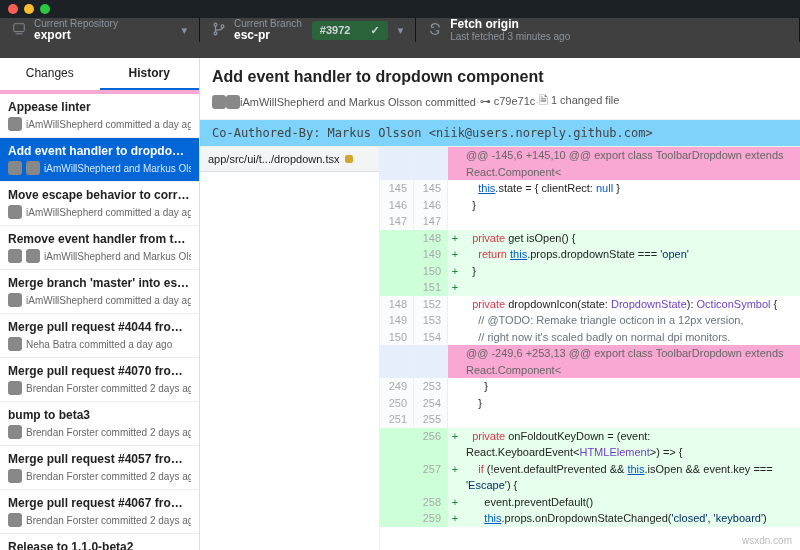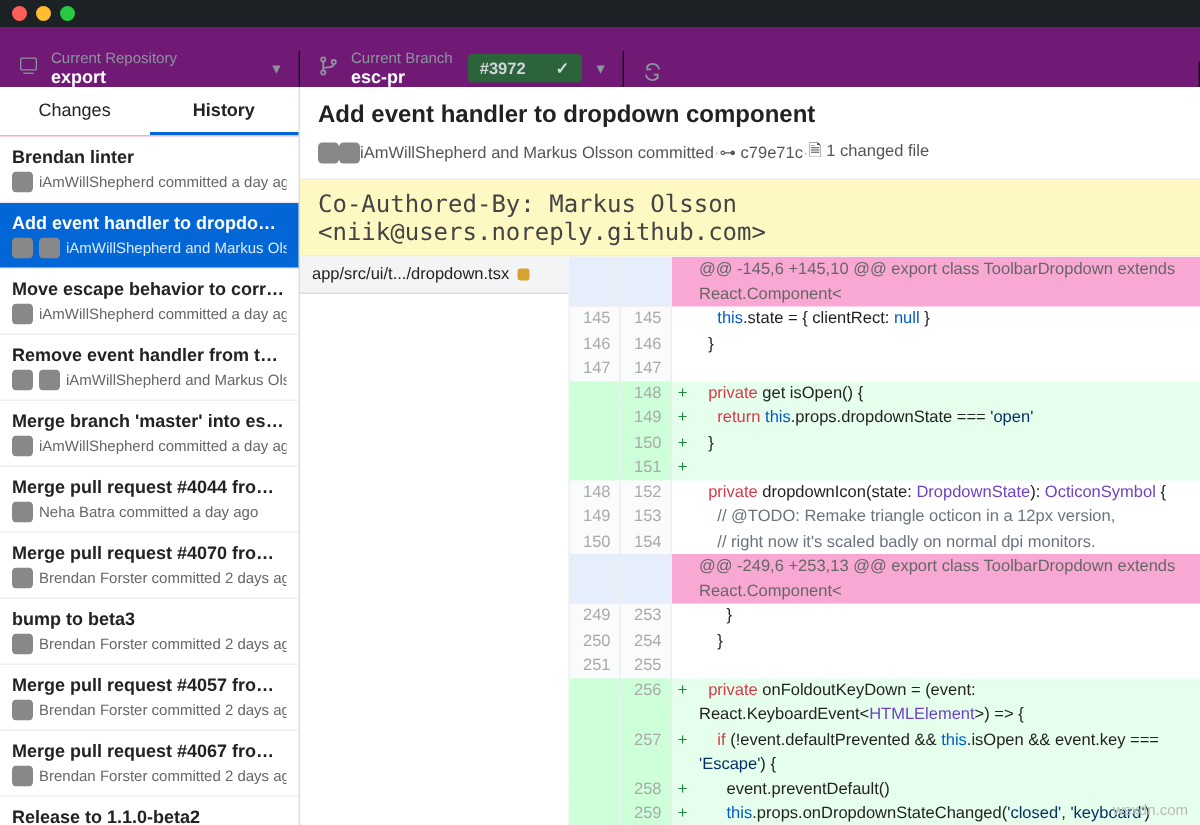--- a/index.html
+++ b/index.html
@@ -1,60 +1,60 @@
 <!DOCTYPE html>
 <html><head>
 <meta charset="utf-8">
 <style>
 * { margin:0; padding:0; box-sizing:border-box; font-family:-apple-system,BlinkMacSystemFont,"Segoe UI",sans-serif; }
 body { width:800px; height:550px; overflow:hidden; background:#fff; font-size:11px; color:#222; }
 .titlebar { height:18px; background:#1c2126; display:flex; align-items:center; padding:0 8px; gap:6px; }
 .tb-dot { width:10px; height:10px; border-radius:50%; }
-.toolbar { height:40px; background:#701a75; display:flex; align-items:flex-end; color:#d0d5da; }
+.toolbar { height:40px; background:#404040; display:flex; align-items:flex-start; color:#d0d5da; }
 .tb-sec { display:flex; align-items:center; padding:0 12px; border-right:1px solid #111418; min-width:0; }
 .tb-sec.repo{width:200px;}
 .tb-ico { color:#8b949e; margin-right:8px; flex-shrink:0; }
 .tb-txt { display:flex; flex-direction:column; line-height:1.1; min-width:0; }
 .tb-sub { font-size:10px; color:#8b949e; }
 .tb-main { font-size:12px; font-weight:600; color:#fff; }
 .caret { margin-left:auto; color:#8b949e; }
 .pr-tag { background:#2b633b; border-radius:3px; padding:3px 8px; font-weight:600; font-size:11px; display:flex; align-items:center; gap:20px; }
 .main { display:flex; height:492px; }
 .sidebar { width:200px; border-right:1px solid #ddd; display:flex; flex-direction:column; }
-.tabs { display:flex; border-bottom:1px solid #f9a8d4; }
+.tabs { display:flex; border-bottom:4px solid #f9a8d4; }
 .tab { flex:1; text-align:center; padding:8px 0; font-size:12px; cursor:pointer; }
 .tab.active { font-weight:600; border-bottom:2px solid #0366d6; }
 .commits { overflow-y:auto; flex:1; }
 .commit { padding:6px 8px 6px 8px; border-bottom:1px solid #eee; cursor:pointer; }
 .commit.sel { background:#0366d6; color:#fff; }
 .commit-title { font-size:12px; font-weight:600; white-space:nowrap; overflow:hidden; text-overflow:ellipsis; }
 .commit-meta { font-size:10px; color:#666; margin-top:3px; display:flex; align-items:center; gap:4px; white-space:nowrap; overflow:hidden; text-overflow:ellipsis;}
 .commit.sel .commit-meta { color:#d7e9ff; }
 .avatar { width:14px; height:14px; border-radius:3px; background:#888; display:inline-block; flex-shrink:0;}
 .content { flex:1; display:flex; flex-direction:column; min-width:0; }
 .ch-head { padding:10px 12px 8px; border-bottom:1px solid #eee; }
 .ch-title { font-size:16px; font-weight:600; margin-bottom:6px; }
 .ch-meta { font-size:11px; color:#555; display:flex; align-items:center; gap:0; flex-wrap:wrap;}
 .ch-meta .sep{color:#bbb;}
-.coauthor { padding:6px 12px; font-family:SFMono-Regular,Consolas,monospace; font-size:16px; color:#444; border-bottom:1px solid #eee; background:#fef9c3;}
+.coauthor { padding:6px 12px; font-family:SFMono-Regular,Consolas,monospace; font-size:12px; color:#444; border-bottom:1px solid #eee; background:#7dd3fc;}
 .diff-area { display:flex; flex:1; min-height:0; }
 .file-list { width:180px; border-right:1px solid #eee; }
 .file-item { padding:6px 8px; font-size:11px; background:#f2f4f6; border-bottom:1px solid #ddd; display:flex; align-items:center; gap:6px;}
 .mod-dot{width:8px;height:8px;border-radius:2px;background:#d6a32e;}
 .diff { flex:1; overflow:auto; font-family:SFMono-Regular,Consolas,monospace; font-size:11px; line-height:1.5; }
 .dl { display:flex; }
 .ln { width:34px; text-align:right; padding-right:6px; color:#aaa; background:#fafbfc; border-right:1px solid #eee; user-select:none; flex-shrink:0;}
 .ln.add{background:#cdffd8;}
 .gut { width:14px; text-align:center; flex-shrink:0;}
 .code { flex:1; padding-left:4px; white-space:pre-wrap; word-break:break-word;}
 .dl.hunk { background:#f9a8d4; color:#666; }
 .dl.hunk .ln{background:#e6eefb;}
 .dl.add { background:#e6ffed; }
 .dl.add .gut{color:#22863a;}
-.k-this{color:#005cc5;} .k-ret{color:#d73a49;} .k-str{color:#032f62;} .k-type{color:#6f42c1;} .k-null{color:#005cc5;}
+.k-this{color:#005cc5;text-decoration:underline;} .k-ret{color:#d73a49;} .k-str{color:#032f62;} .k-type{color:#6f42c1;} .k-null{color:#005cc5;}
 .k-comm{color:#6a737d;}
 .watermark{position:absolute;bottom:4px;right:8px;font-size:10px;color:#bbb;}
 </style>
 </head>
 <body>
 
 <div class="titlebar">
   <span class="tb-dot" style="background:#ff5f57"></span>
   <span class="tb-dot" style="background:#febc2e"></span>
   <span class="tb-dot" style="background:#28c840"></span>
@@ -88,32 +88,36 @@
         <span>#3972</span>
         <span>✓</span>
       </span>
     <span class="caret" style="margin-left:10px">▾</span>
   </div>
   <div class="tb-sec" style="flex:1;">
     <span class="tb-ico"><svg width="14" height="14" viewBox="0 0 16 16" fill="none" stroke="currentColor" stroke-width="1.4">
           <path d="M13 6a5 5 0 00-9-2M3 10a5 5 0 009 2"></path>
           <path d="M4 3v3h3M12 13v-3H9"></path>
         </svg></span>
+    <div class="tb-txt">
+        <span class="tb-main">Fetch origin</span>
+        <span class="tb-sub">Last fetched 3 minutes ago</span>
+      </div>
   </div>
 </div>
 
 <div class="main">
   <div class="sidebar">
     <div class="tabs">
       <div class="tab">Changes</div>
       <div class="tab active">History</div>
     </div>
     <div class="commits" id="commit-list">
         <div class="commit">
-          <div class="commit-title">Brendan linter</div>
+          <div class="commit-title">Appease linter</div>
           <div class="commit-meta">
             <span class="avatar"></span>
             <span>iAmWillShepherd committed a day ago</span>
           </div>
         </div>
         <div class="commit sel">
           <div class="commit-title">Add event handler to dropdown com...</div>
           <div class="commit-meta">
             <span class="avatar"></span>
             <span class="avatar"></span>

